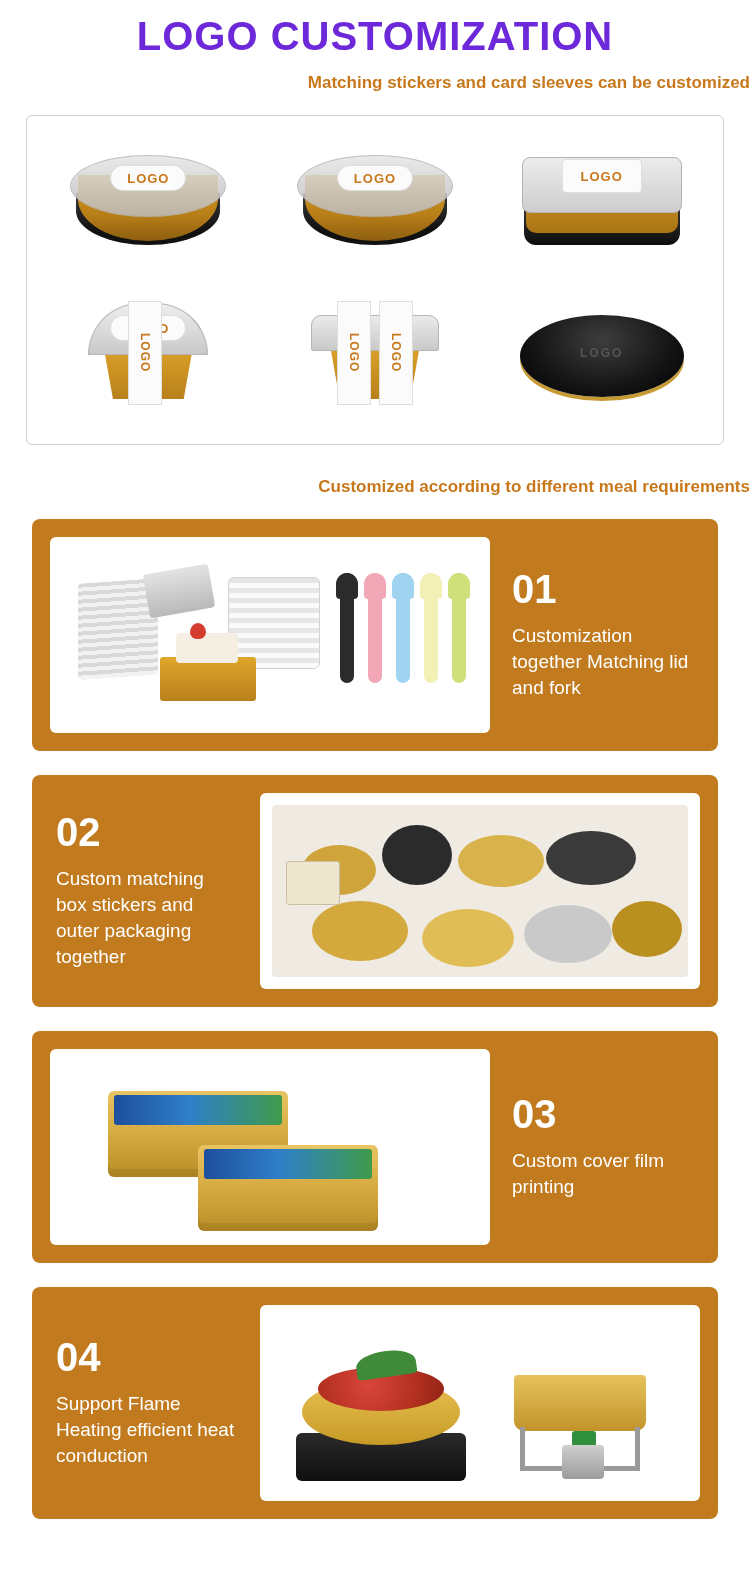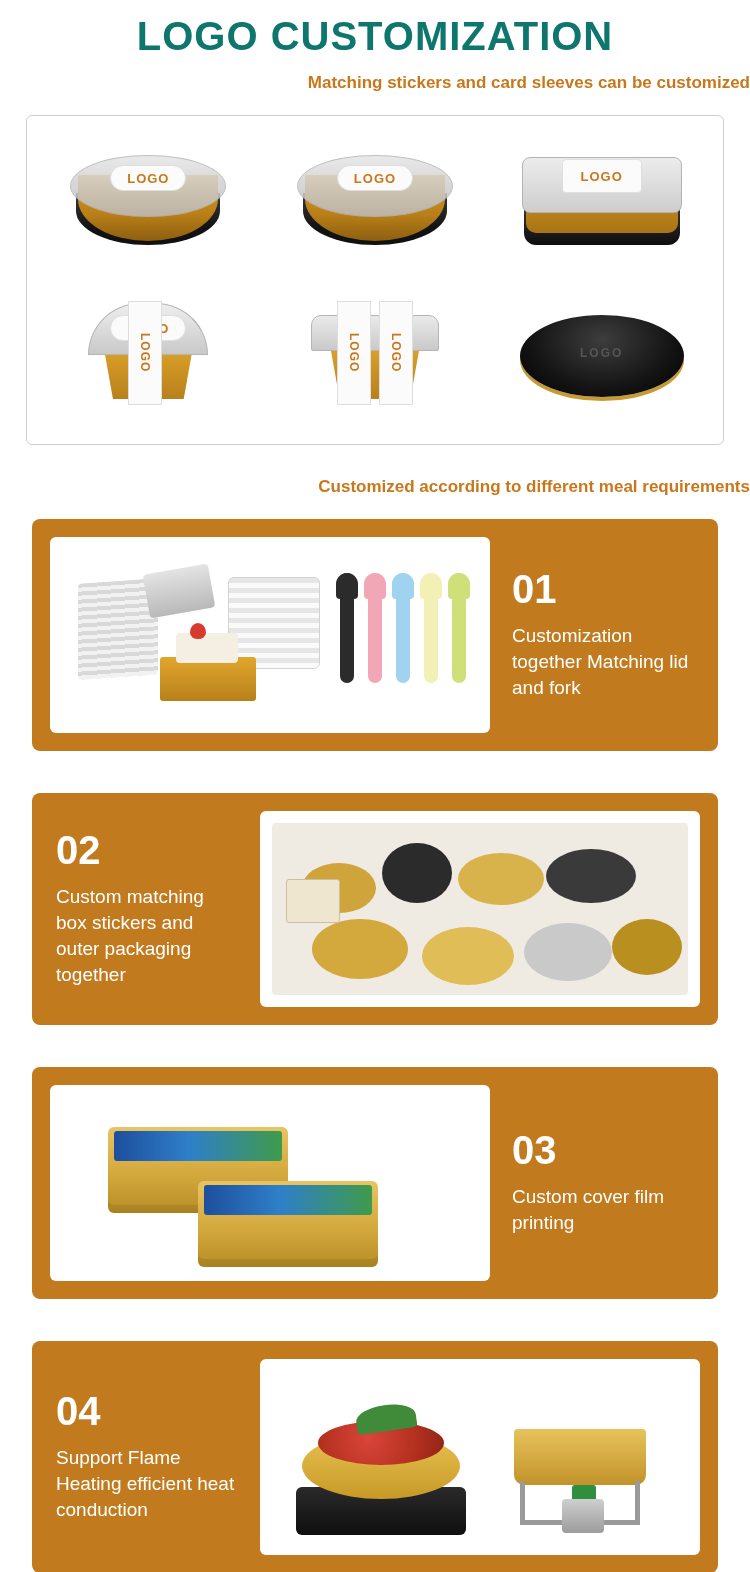--- a/index.html
+++ b/index.html
@@ -8,21 +8,21 @@
     height: 1572px;
     background: #ffffff;
     font-family: "Liberation Sans", sans-serif;
     overflow: hidden;
   }
   .page { width: 750px; height: 1572px; position: relative; }
 
   
   .title {
     text-align: center;
-    color: #0f766e;
+    color: #6d28d9;
     font-size: 40px;
     font-weight: bold;
     letter-spacing: 1px;
     padding-top: 14px;
   }
   .subtitle {
     text-align: right;
     color: #c8781b;
     font-size: 17px;
     font-weight: bold;
@@ -135,21 +135,21 @@
   
   .mid-caption {
     text-align: right;
     color: #c8781b;
     font-size: 17px;
     font-weight: bold;
     margin-top: 32px;
   }
 
   
-  .cards { margin-top: 22px; padding: 0 32px; display: flex; flex-direction: column; gap: 42px; }
+  .cards { margin-top: 22px; padding: 0 32px; display: flex; flex-direction: column; gap: 24px; }
   .card {
     background: #c17a1e;
     border-radius: 8px;
     height: 232px;
     display: flex;
     align-items: center;
     padding: 18px;
     gap: 16px;
   }
   .card.reverse { flex-direction: row-reverse; }

